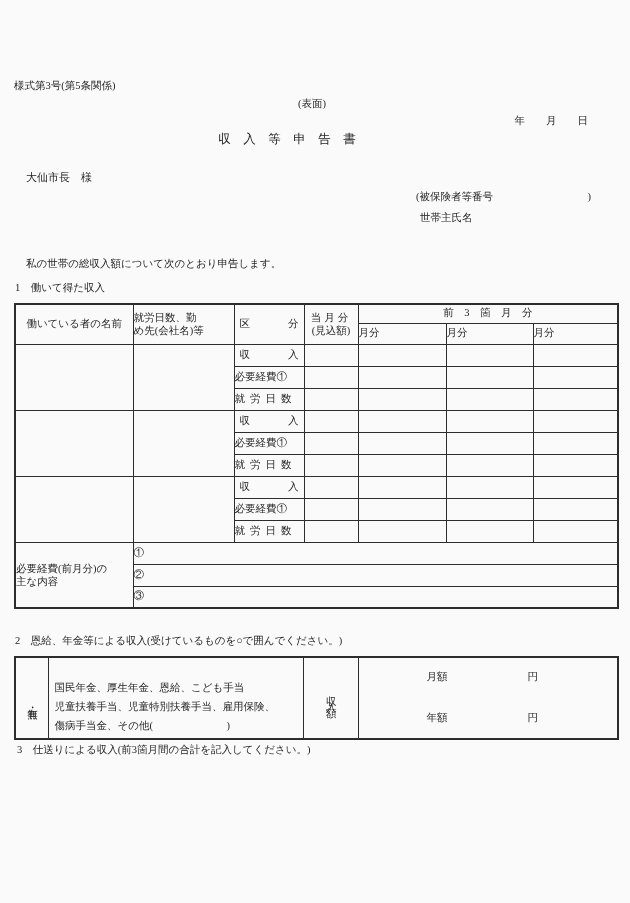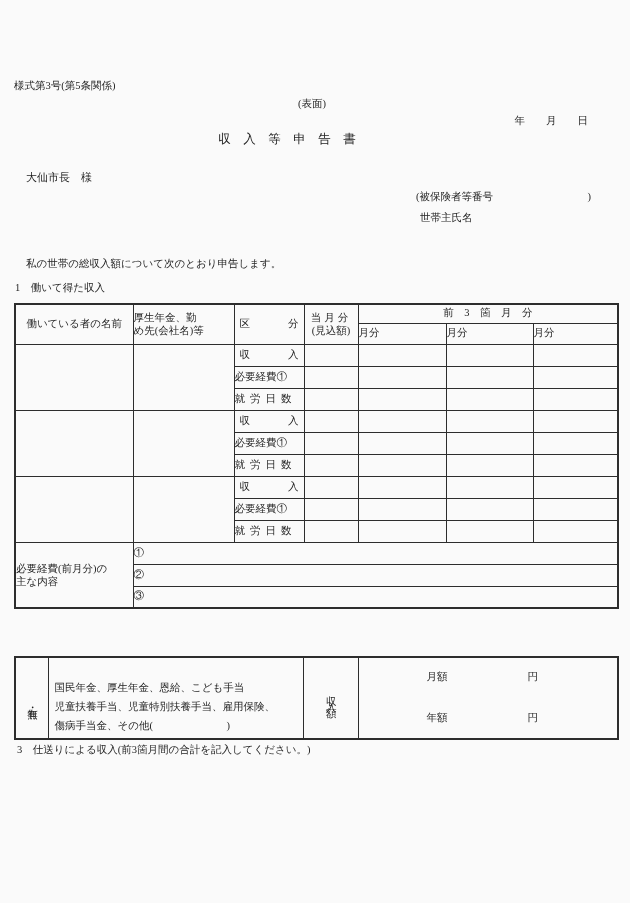--- a/index.html
+++ b/index.html
@@ -101,21 +101,21 @@
         <col style="width:70px">
         <col style="width:54px">
       <col style="width:88px">
         <col style="width:87px">
         <col style="width:85px">
     </colgroup>
     <tbody>
       <tr class="h1">
         <td rowspan="2" class="c">働いている者の名前</td>
         <td rowspan="2" class="lpad twolines">
-          <div>厚生年金、勤</div>
+          <div>就労日数、勤</div>
           <div>め先(会社名)等</div>
         </td>
         <td rowspan="2">
           <div class="flexjust">
             <span>区</span>
               <span>分</span>
           </div>
         </td>
         <td rowspan="2" class="c twolines">
           <div class="ls3">当月分</div>
@@ -225,20 +225,21 @@
       </tr>
       <tr class="n">
         <td colspan="6" class="lpad">②</td>
       </tr>
       <tr class="n">
         <td colspan="6" class="lpad">③</td>
       </tr>
     </tbody>
   </table>
 
+  <div class="abs sec2-title">2　恩給、年金等による収入(受けているものを○で囲んでください。)</div>
 
   <table class="t t2">
     <colgroup>
       <col style="width:33px">
         <col style="width:255px">
         <col style="width:55px">
         <col style="width:260px">
     </colgroup>
     <tbody>
       <tr>

